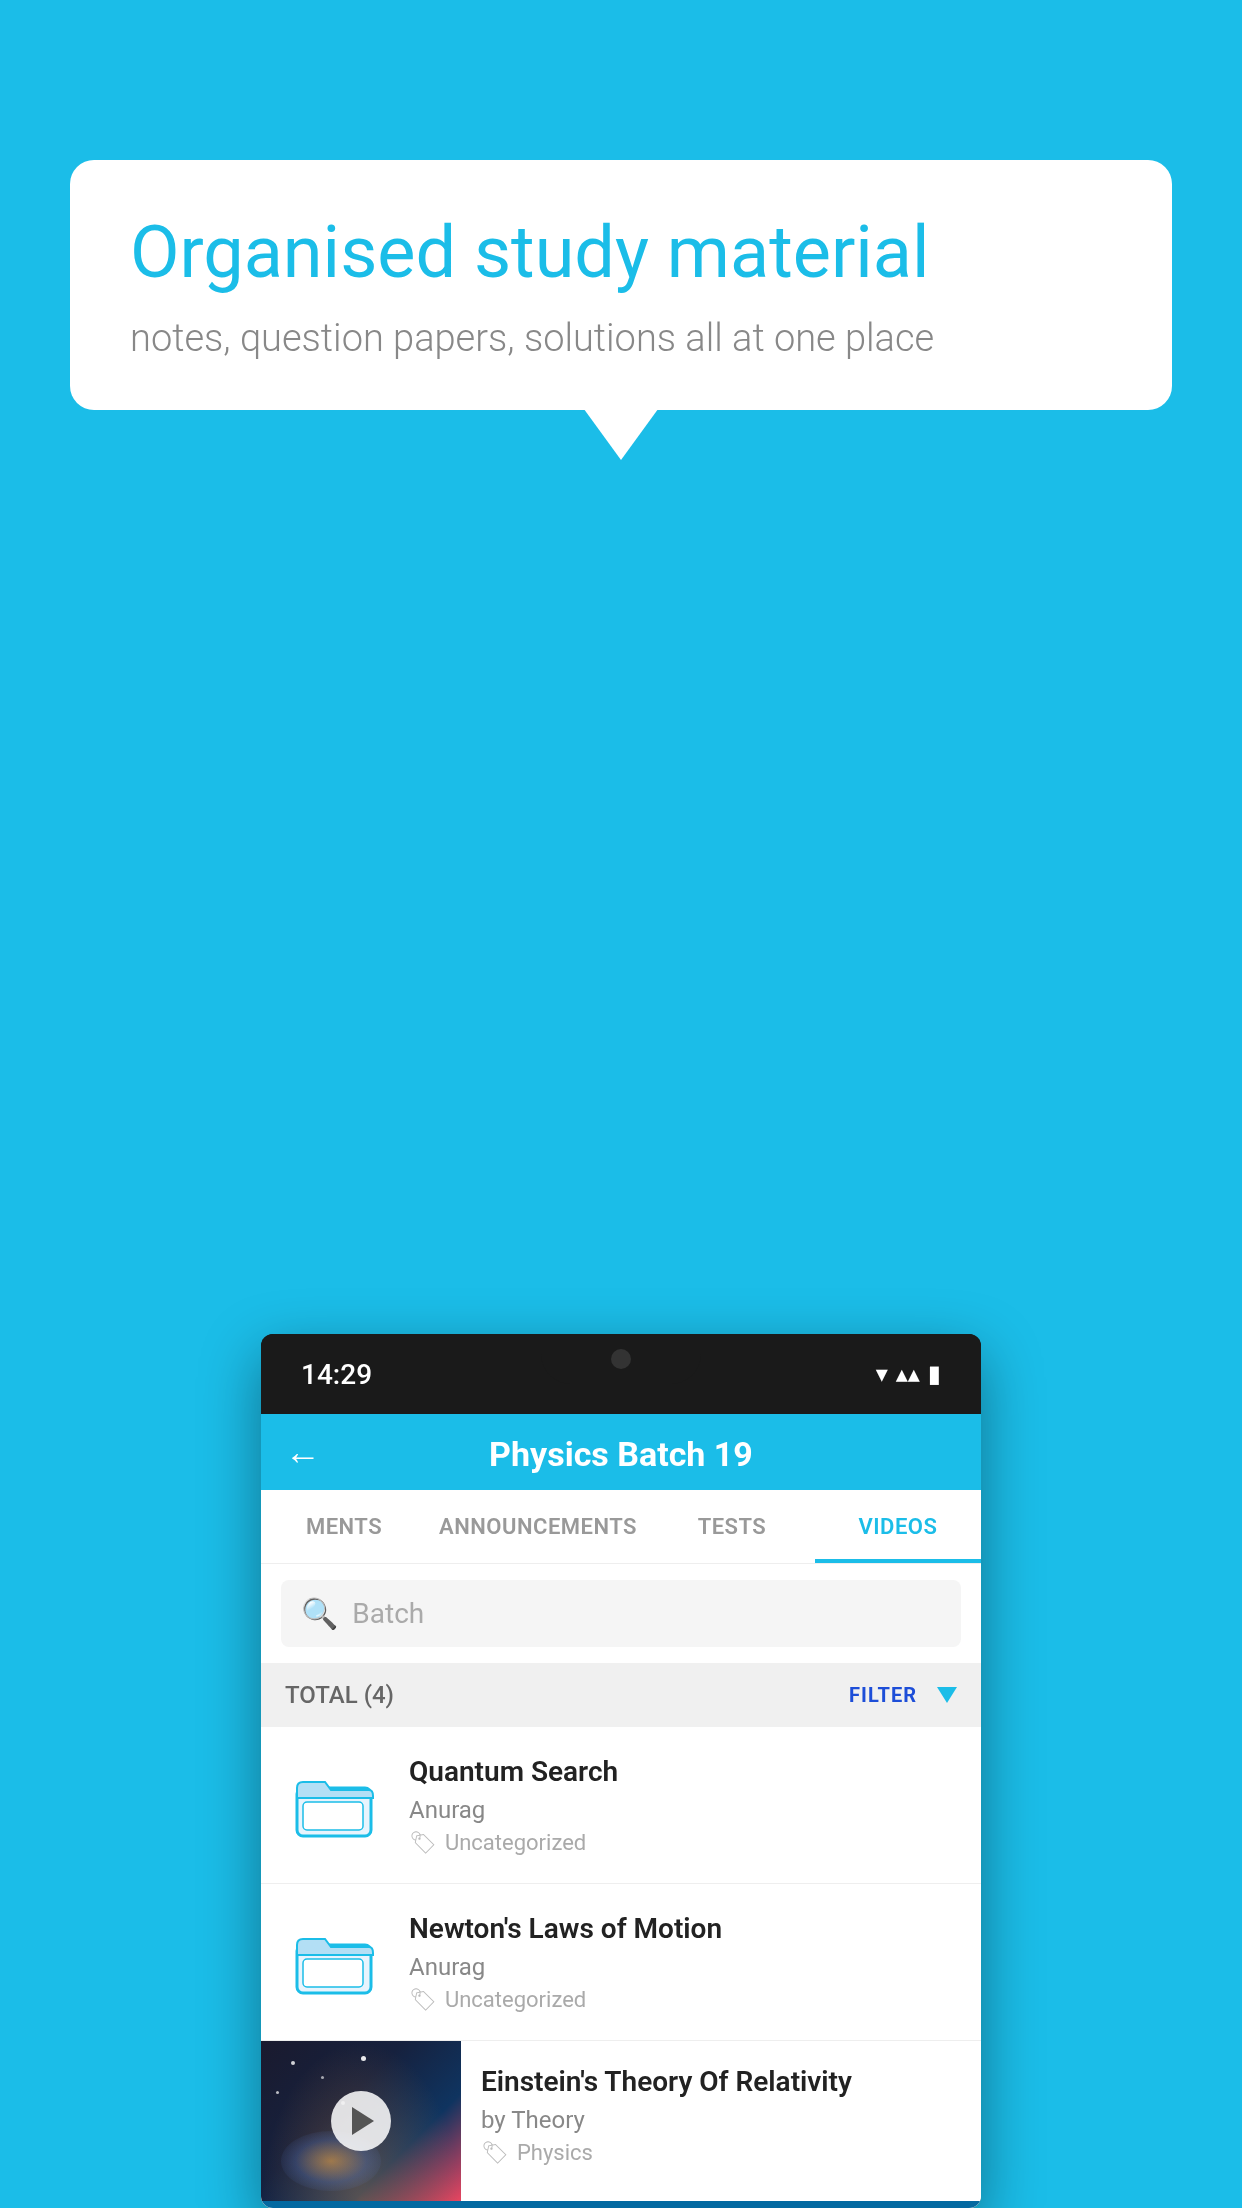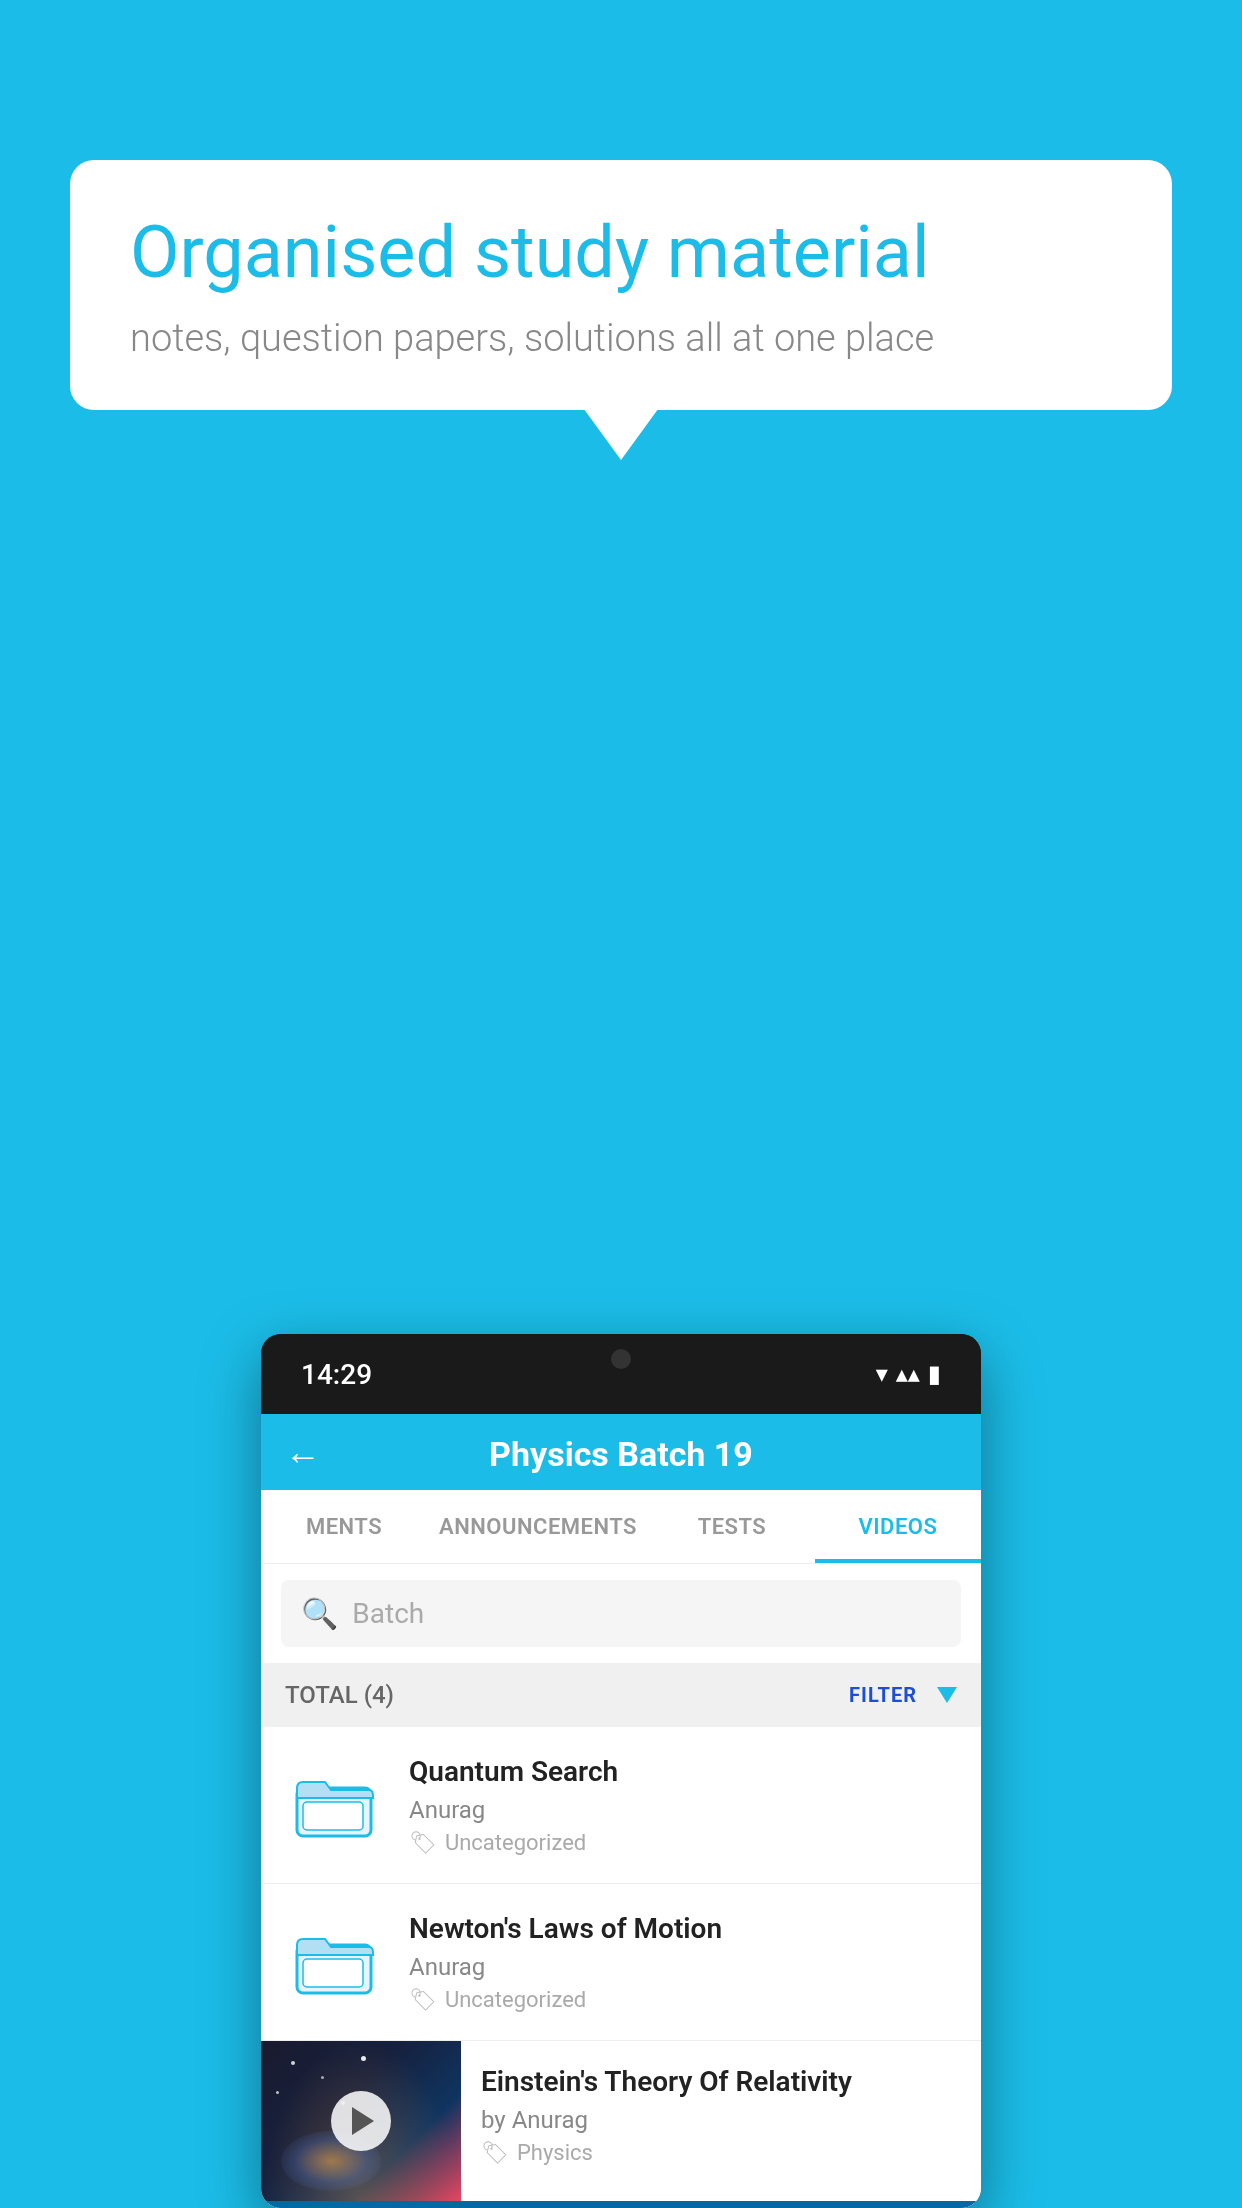--- a/index.html
+++ b/index.html
@@ -61,21 +61,21 @@
       bottom: 0;
       left: 50%;
       transform: translateX(-50%);
       width: 720px;
     }
 
     .phone {
       position: relative;
       width: 720px;
       background: #1a1a1a;
-      border-radius: 20px;
+      border-radius: 12px;
       padding: 0;
       box-shadow: 0 20px 60px rgba(0,0,0,0.4);
       overflow: hidden;
     }
 
     .phone-top-bar {
       background: #1a1a1a;
       height: 80px;
       display: flex;
       align-items: center;
@@ -486,21 +486,21 @@
           <div class="star" style="width:3px;height:3px;top:50px;left:15px;opacity:0.7"></div>
           <div class="star" style="width:4px;height:4px;top:60px;left:80px;opacity:0.5"></div>
 
           <div style="position:absolute;bottom:10px;left:20px;width:100px;height:60px;background:radial-gradient(ellipse,rgba(255,180,80,0.5) 0%,rgba(100,150,255,0.2) 50%,transparent 80%);border-radius:50%;z-index:1;"></div>
           <div class="play-button">
             <div class="play-triangle"></div>
           </div>
         </div>
         <div class="einstein-info">
           <div class="einstein-title">Einstein's Theory Of Relativity</div>
-          <div class="einstein-author">by Anurag</div>
+          <div class="einstein-author">by Theory</div>
           <div class="einstein-tag">
             <span class="tag-icon">🏷</span>
             <span>Physics</span>
           </div>
         </div>
       </div>
 
     </div>
   </div>
 </div>

